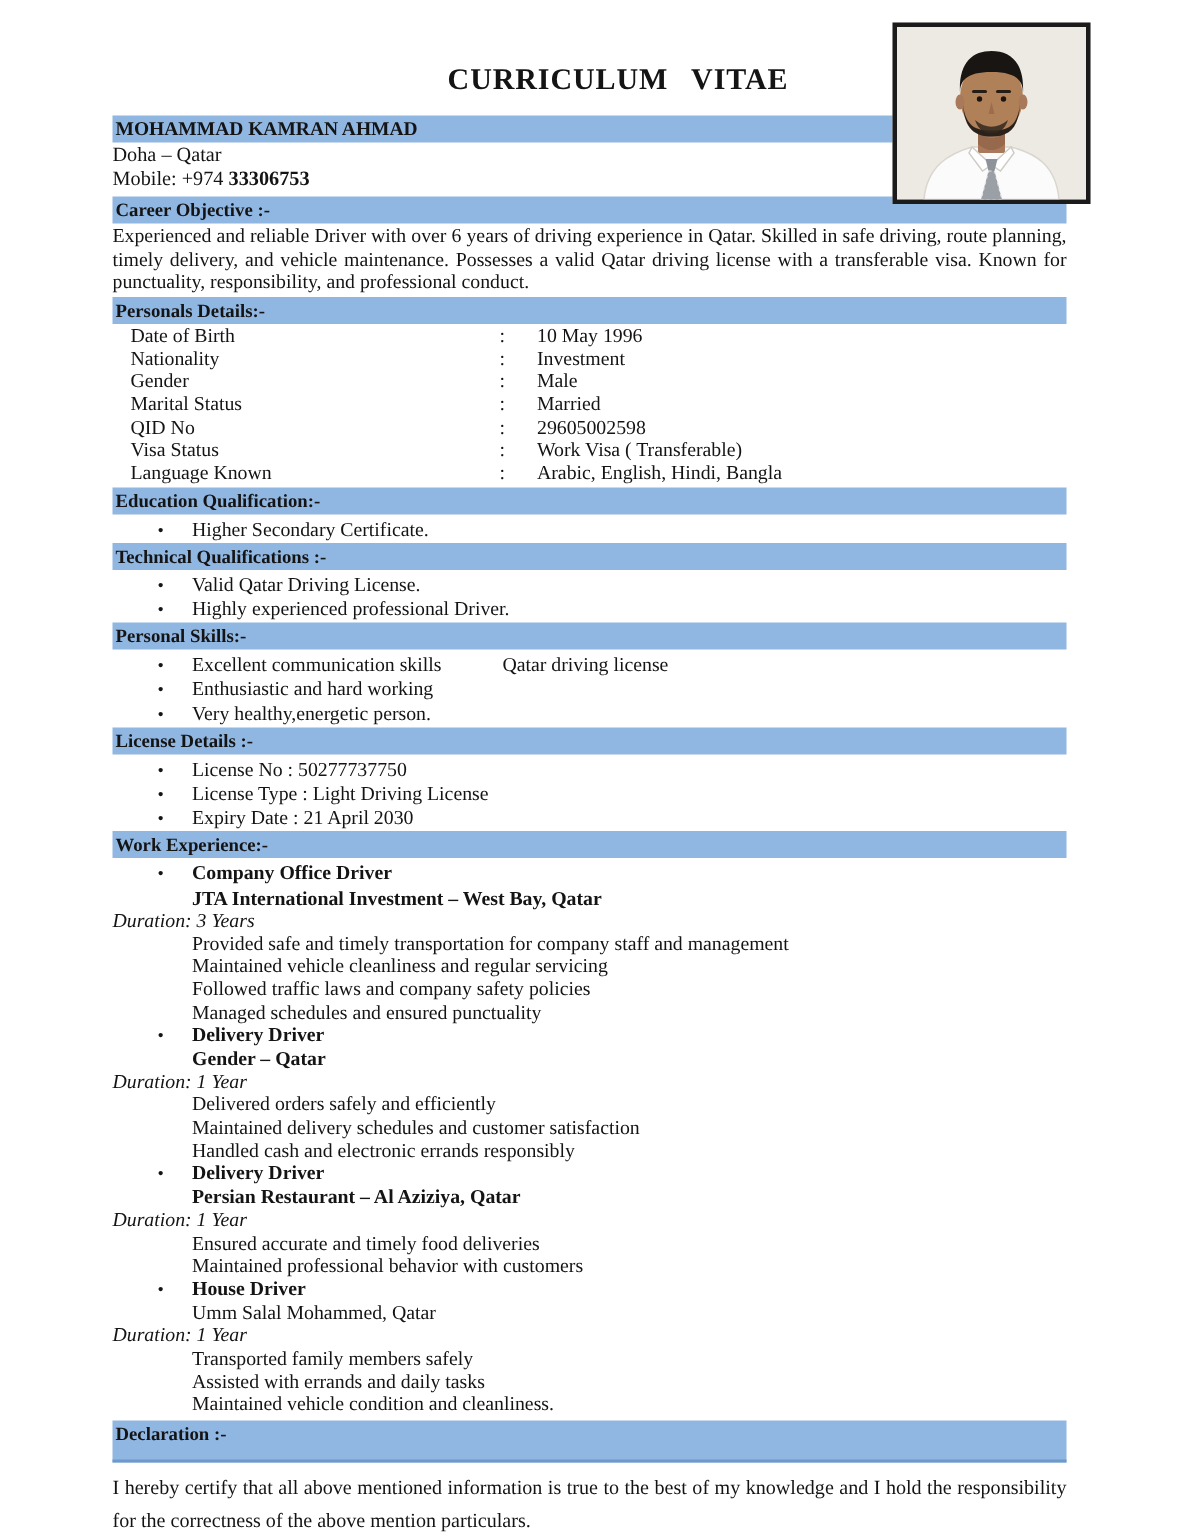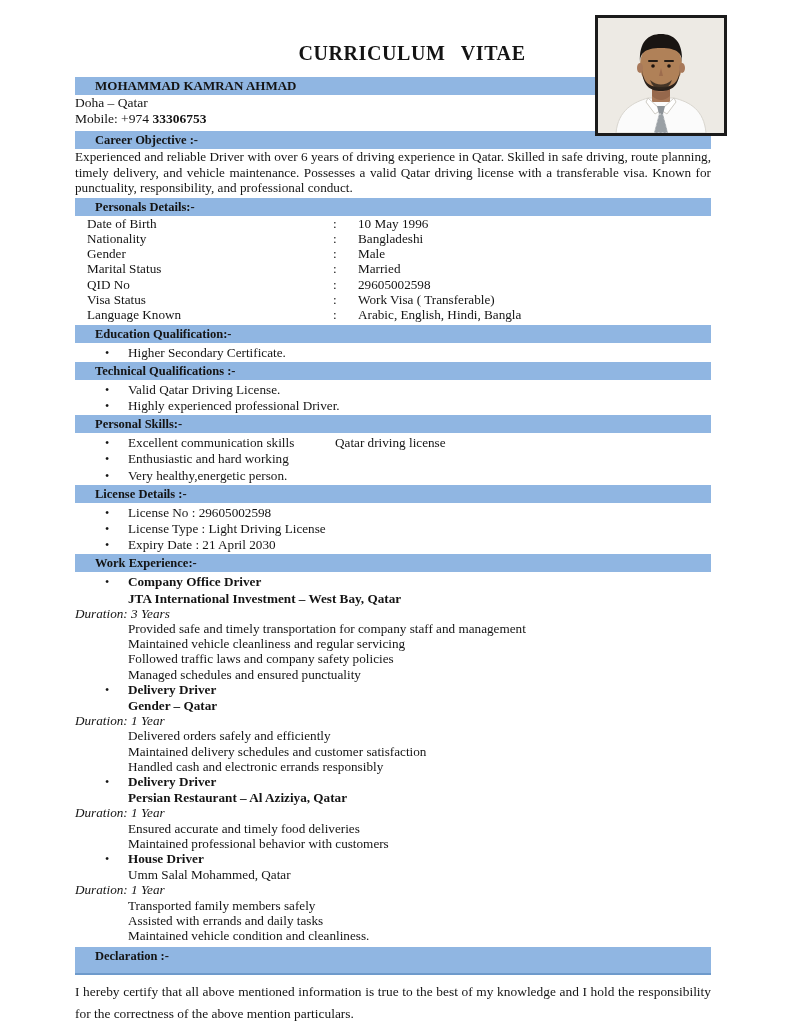--- a/index.html
+++ b/index.html
@@ -21,21 +21,21 @@
     letter-spacing:0.6px;
     word-spacing:10px;
     position:relative;
     left:19px;
   }
 
   .bar {
     background:#90b6e2;
     height:18px;
     line-height:18px;
-    padding-left:20px;
+    padding-left:2px;
     font-weight:bold;
     font-size:12.5px;
     width:636px;
   }
   .name-bar { width:521px; margin-top:12px; font-size:13px; }
   .decl-bar { border-bottom:2px solid #6e9ACB; height:28px; }
 
   .contact { padding-left:0; }
   .contact-line { font-size:13.5px; line-height:16px; }
   .email-link { color:#2a35c8; text-decoration:underline; cursor:pointer; }
@@ -131,21 +131,21 @@
       <span class="bold">33306753</span>
     </div>
   </div>
 
   <div class="bar sec-gap4">Career Objective :-</div>
   <div class="para">Experienced and reliable Driver with over 6 years of driving experience in Qatar. Skilled in safe driving, route planning, timely delivery, and vehicle maintenance. Possesses a valid Qatar driving license with a transferable visa. Known for punctuality, responsibility, and professional conduct.</div>
 
   <div class="bar sec-gap2">Personals Details:-</div>
   <div>
     <div class="drow"><span class="dlabel">Date of Birth</span><span class="dcolon">:</span><span>10 May 1996</span></div>
-    <div class="drow"><span class="dlabel">Nationality</span><span class="dcolon">:</span><span>Bangladeshi</span></div>
+    <div class="drow"><span class="dlabel">Nationality</span><span class="dcolon">:</span><span>Investment</span></div>
     <div class="drow"><span class="dlabel">Gender</span><span class="dcolon">:</span><span>Male</span></div>
     <div class="drow"><span class="dlabel">Marital Status</span><span class="dcolon">:</span><span>Married</span></div>
     <div class="drow"><span class="dlabel">QID No</span><span class="dcolon">:</span><span>29605002598</span></div>
     <div class="drow"><span class="dlabel">Visa Status</span><span class="dcolon">:</span><span>Work Visa ( Transferable)</span></div>
     <div class="drow"><span class="dlabel">Language Known</span><span class="dcolon">:</span><span>Arabic, English, Hindi, Bangla</span></div>
   </div>
 
   <div class="bar sec-gap2">Education Qualification:-</div>
   <div class="list">
     <div class="bline"><span class="bdot">•</span><span>Higher Secondary Certificate.</span></div>
@@ -159,21 +159,21 @@
 
   <div class="bar">Personal Skills:-</div>
   <div class="list">
     <div class="bline"><span class="bdot">•</span><span class="skill-col1">Excellent communication skills</span><span>Qatar driving license</span></div>
     <div class="bline"><span class="bdot">•</span><span>Enthusiastic and hard working</span></div>
     <div class="bline"><span class="bdot">•</span><span>Very healthy,energetic person.</span></div>
   </div>
 
   <div class="bar">License Details :-</div>
   <div class="list">
-    <div class="bline"><span class="bdot">•</span><span>License No : 29605002598</span></div>
+    <div class="bline"><span class="bdot">•</span><span>License No : 50277737750</span></div>
     <div class="bline"><span class="bdot">•</span><span>License Type : Light Driving License</span></div>
     <div class="bline"><span class="bdot">•</span><span>Expiry Date : 21 April 2030</span></div>
   </div>
 
   <div class="bar">Work Experience:-</div>
 
   <div class="job">
     <div class="bline" style="padding-top:2px;"><span class="bdot">•</span><span class="bold">Company Office Driver</span></div>
     <div class="job-company bold">JTA International Investment – West Bay, Qatar</div>
     <div class="duration">Duration: 3 Years</div>

